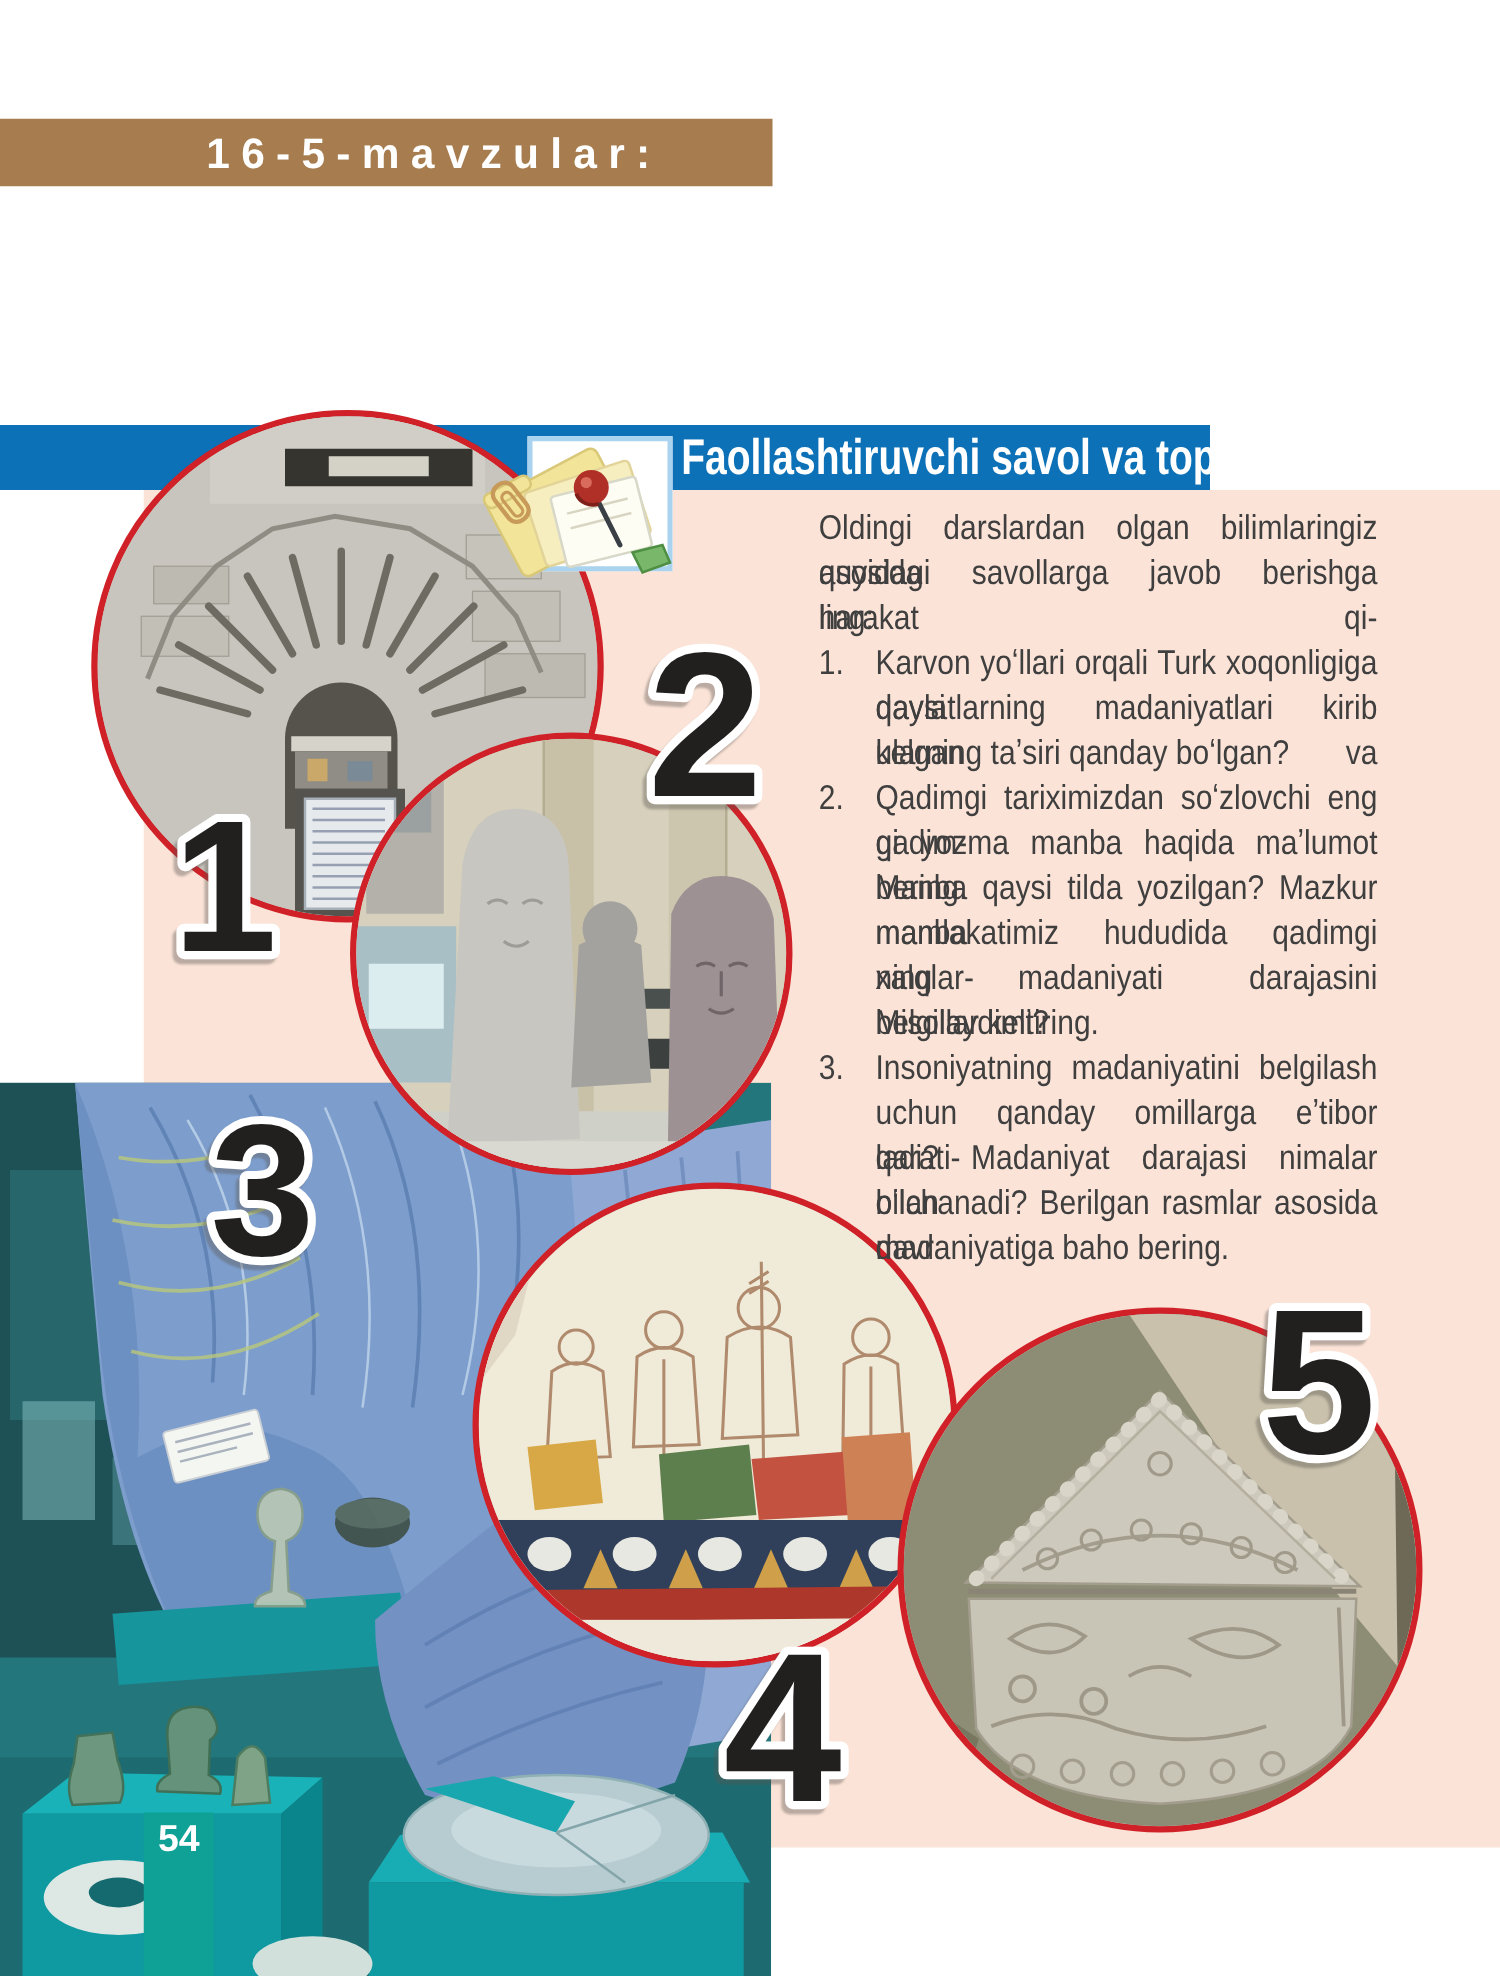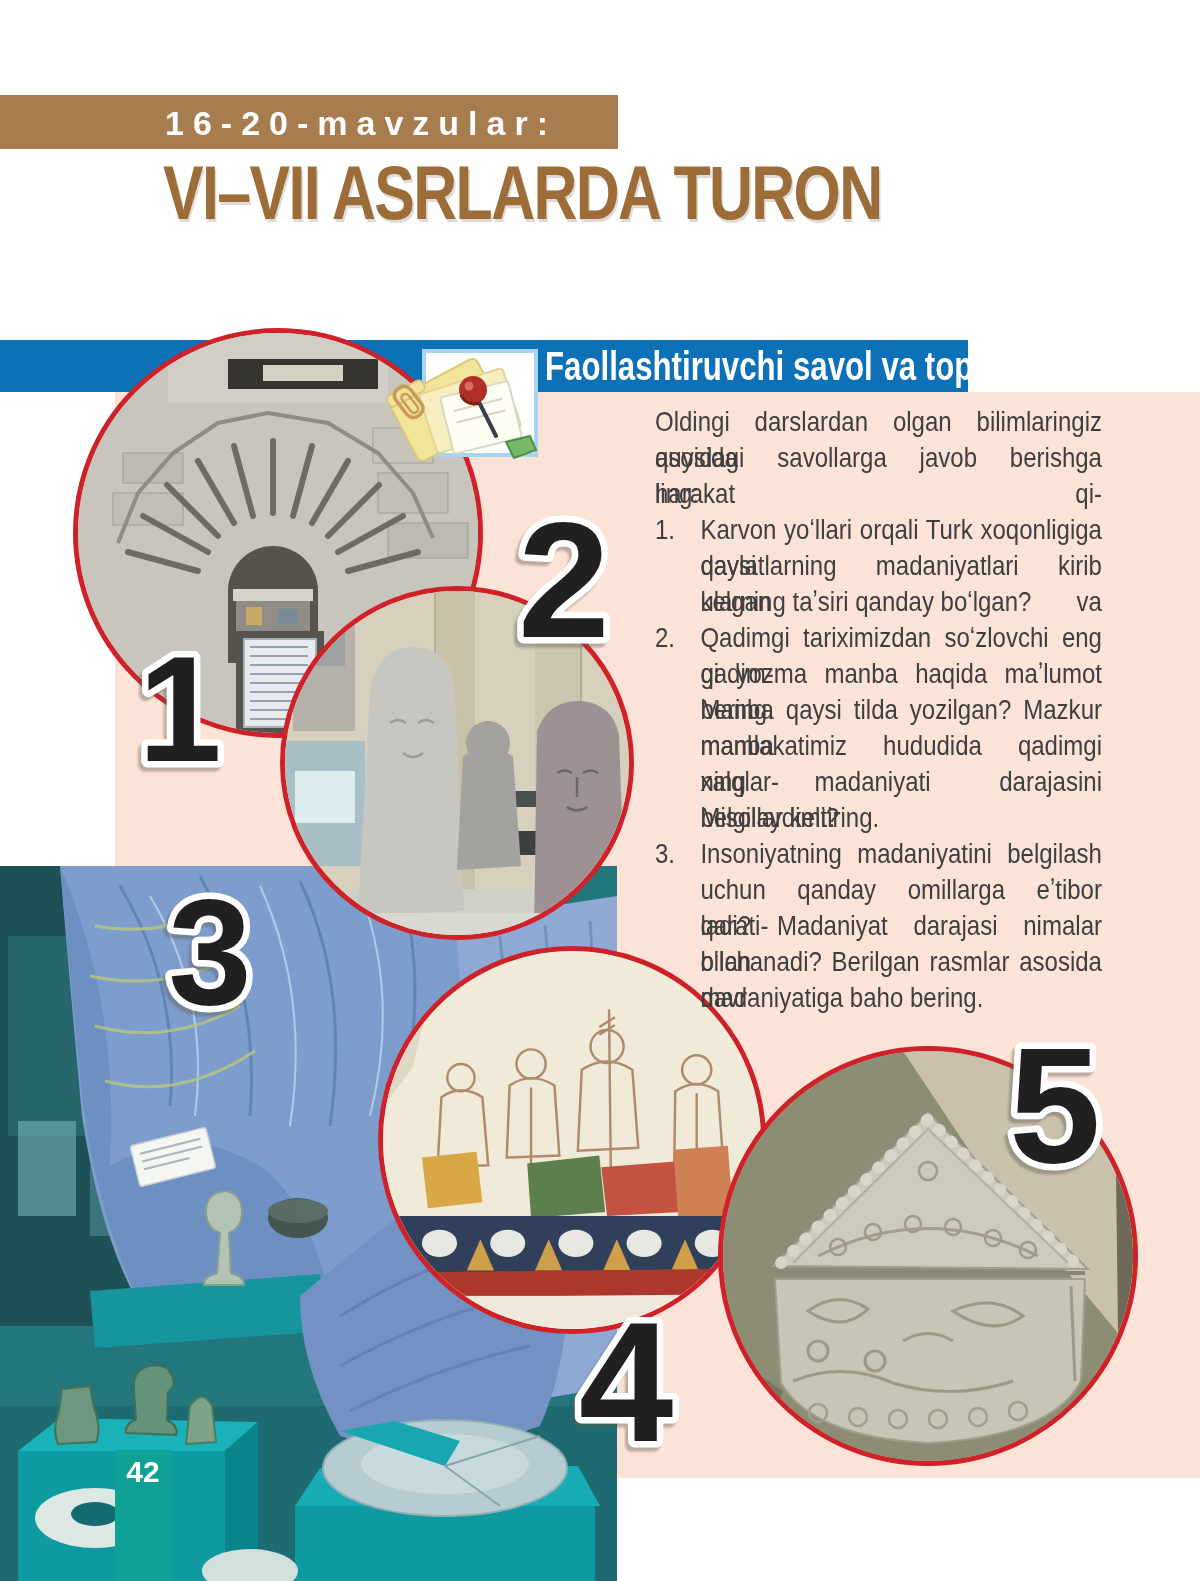--- a/index.html
+++ b/index.html
@@ -56,26 +56,23 @@
   
   .page-num-box{position:absolute;left:115px;top:1450px;width:56px;height:131px;background:#10a196;}
   .page-num-box .lbl{display:block;text-align:center;color:#fff;font-weight:700;font-size:30px;padding-top:5px;}
 </style>
 </head>
 <body>
 
 <div id="canvas">
 
   <div class="topic-banner">
-    <span class="lbl">16-20-mavzular:</span>
-  </div>
-
-  <div class="title-line" id="title1">
-    <span>VI–VII ASRLARDA TURON</span>
-  </div>
+    <span class="lbl">16-5-mavzular:</span>
+  </div>
+
 
   <div class="blue-band">
     <span class="lbl"><span>Faollashtiruvchi savol va topshiriqlar</span></span>
   </div>
 
   <div class="peach-panel"></div>
 
   <div class="fig-rect">
     <svg viewBox="0 0 617 715" preserveAspectRatio="none">
       <rect width="617" height="715" fill="#23767c"></rect>
@@ -388,16 +385,16 @@
     <text x="120" y="184" font-size="150">3</text>
     </svg>
   <svg class="fignum" id="num4" width="240" height="260" viewBox="0 0 240 260">
     <text x="120" y="191" font-size="170">4</text>
     </svg>
   <svg class="fignum" id="num5" width="240" height="260" viewBox="0 0 240 260">
     <text x="120" y="189" font-size="165">5</text>
     </svg>
 
   <div class="page-num-box">
-    <span class="lbl">42</span>
+    <span class="lbl">54</span>
   </div>
 
 </div>
 
 </body></html>

